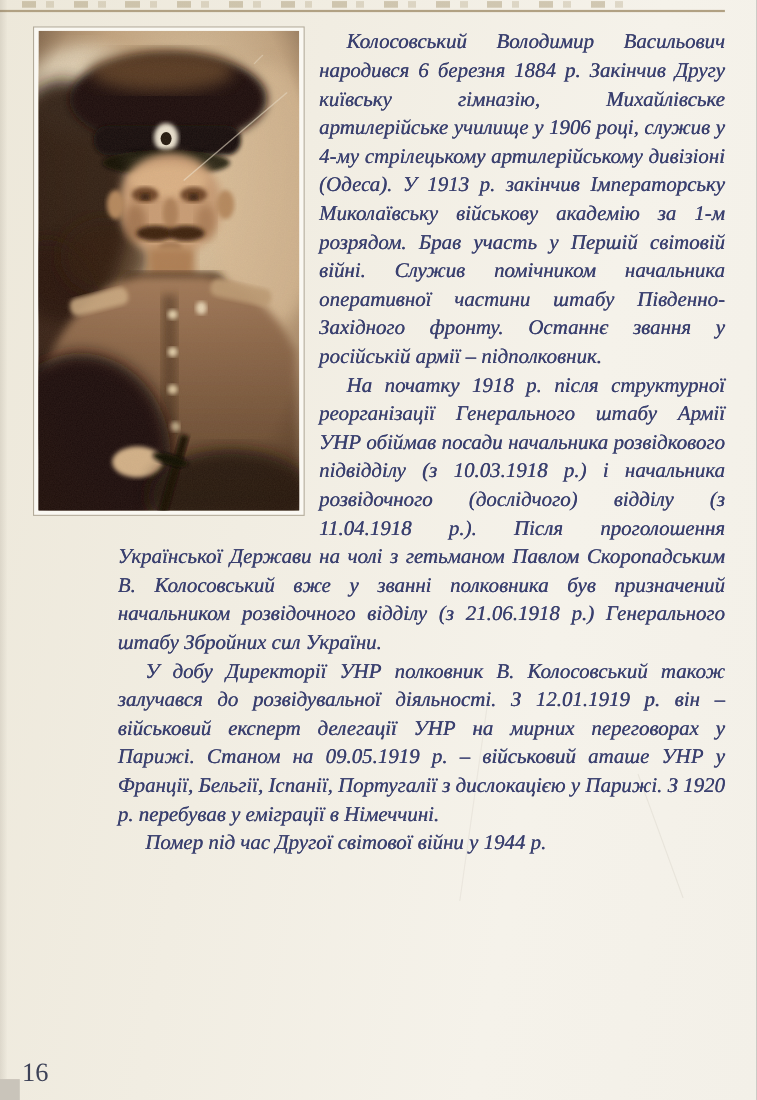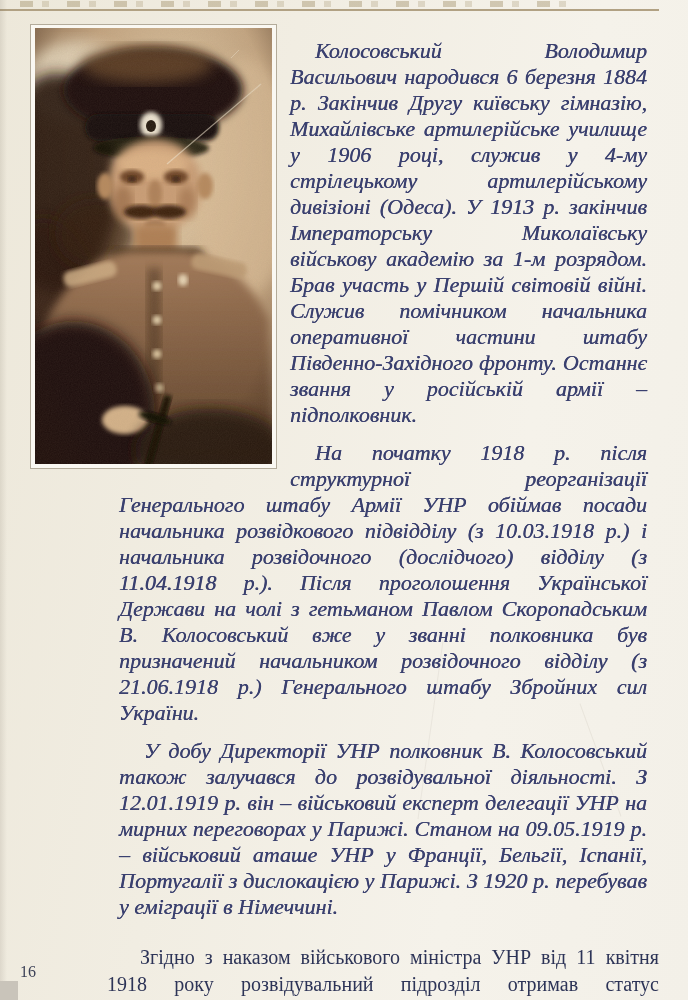--- a/index.html
+++ b/index.html
@@ -36,44 +36,44 @@
     width:247px; height:445px;
     margin:-2px 13px 6px -77px;
     box-sizing:border-box;
     background:#faf8f2;
     border:1px solid #b3ab9a;
     padding:3px 4px 4px 4px;
   }
   .photo-frame svg { display:block; width:100%; height:100%; }
 
   .bio p {
-    margin:12px;
+    margin:0;
     font-style:italic;
-    font-size:22px;
+    font-size:19px;
     line-height:26px;
     text-align:justify;
     text-indent:25px;
     color:#3a406f;
     text-shadow:0.3px 0 0 currentColor;
     hyphens:auto;
   }
   .body-sec { margin-top:24px; }
   .body-sec p {
     margin:0;
     font-size:20px;
     line-height:26.5px;
     text-align:justify;
     text-indent:33px;
     color:#2d3457;
     hyphens:auto;
   }
 
   .page-number {
     position:absolute; left:20px; top:963px;
-    font-size:16px; color:#3c4157;
+    font-size:24px; color:#3c4157;
   }
 </style>
 </head>
 <body>
 
 <div class="page">
 
   <div class="header-frag"></div>
   <div class="header-rule"></div>
   <div class="left-shade"></div>
@@ -174,24 +174,24 @@
 
         <rect x="0" y="0" width="237" height="436" fill="url(#vign)"></rect>
         <rect x="0" y="0" width="237" height="436" filter="url(#grain)" opacity=".22"></rect>
       </svg>
     </div>
 
     <div class="bio">
       <p>Колосовський Володимир Васильович народився 6 березня 1884 р. Закінчив Другу київську гімназію, Михайлівське артилерійське училище у 1906 році, служив у 4-му стрілецькому артилерійському дивізіоні (Одеса). У 1913 р. закінчив Імператорську Миколаївську військову академію за 1-м розрядом. Брав участь у Першій світовій війні. Служив помічником начальника оперативної частини штабу Південно-Західного фронту. Останнє звання у російській армії – підполковник.</p>
       <p>На початку 1918 р. після структурної реорганізації Генерального штабу Армії УНР обіймав посади начальника розвідкового підвідділу (з 10.03.1918 р.) і начальника розвідочного (дослідчого) відділу (з 11.04.1918 р.). Після проголошення Української Держави на чолі з гетьманом Павлом Скоропадським В. Колосовський вже у званні полковника був призначений начальником розвідочного відділу (з 21.06.1918 р.) Генерального штабу Збройних сил України.</p>
       <p>У добу Директорії УНР полковник В. Колосовський також залучався до розвідувальної діяльності. З 12.01.1919 р. він – військовий експерт делегації УНР на мирних переговорах у Парижі. Станом на 09.05.1919 р. – військовий аташе УНР у Франції, Бельгії, Іспанії, Португалії з дислокацією у Парижі. З 1920 р. перебував у еміграції в Німеччині.</p>
+      <p>Помер під час Другої світової війни у 1944 р.</p>
     </div>
 
     <div class="body-sec">
-      <p>Згідно з наказом військового міністра УНР від 11 квітня 1918 року розвідувальний підрозділ отримав статус розвідочного відділу Управління 1 Отаман-Квартирмейстера (за аналогією з арміями інших держав, де вживалася назва «генерал-квартирмейстер»).</p>
     </div>
 
   </div>
 
   <div class="edge-strip"></div>
   <div class="page-number">16</div>
 
 </div>
 
 </body></html>

